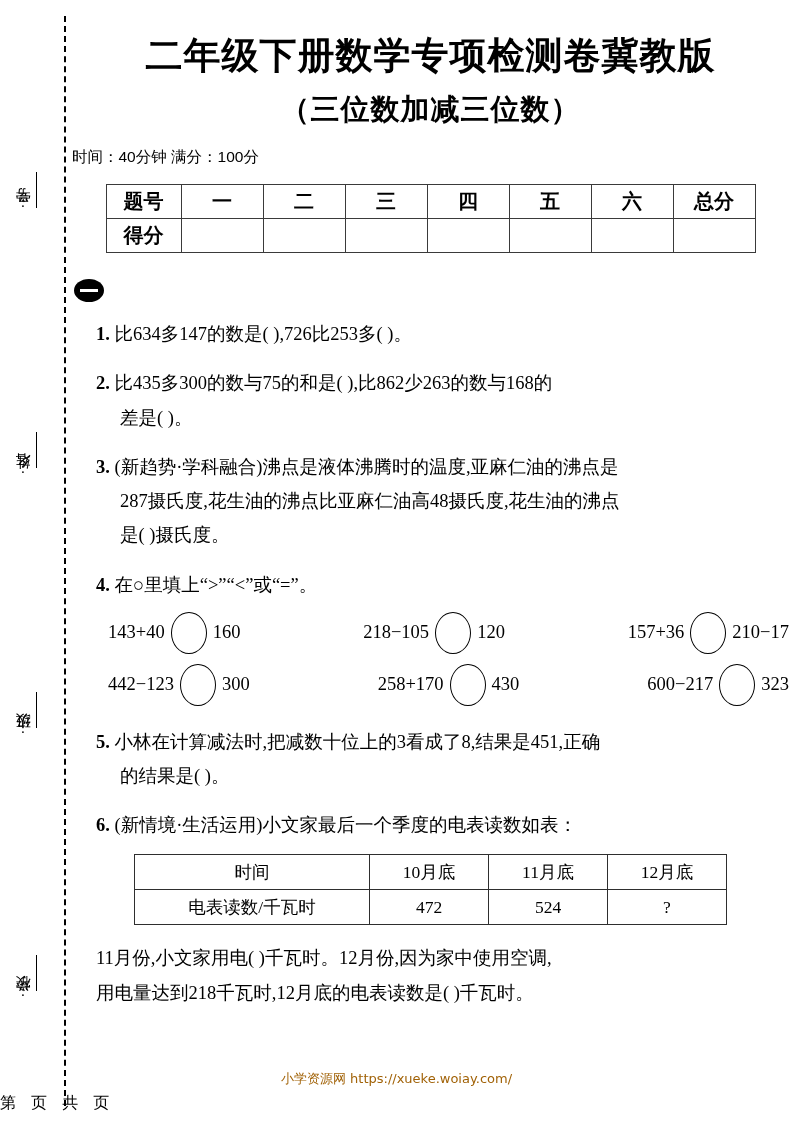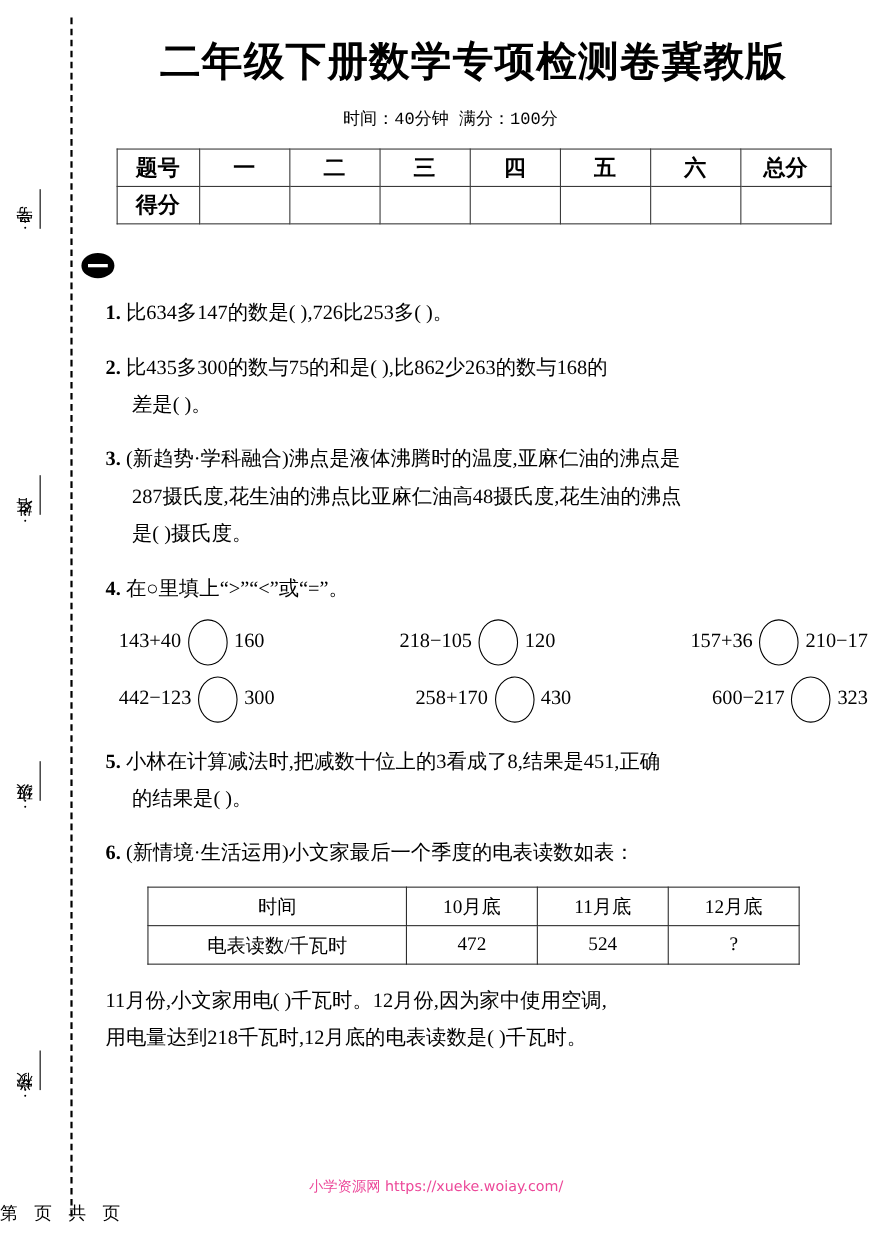--- a/index.html
+++ b/index.html
@@ -70,23 +70,23 @@
     text-align: center;
     font-size: 29px;
     font-weight: bold;
     letter-spacing: 1px;
     font-family: "DejaVu Sans", "Liberation Sans", sans-serif;
     line-height: 1.2;
   }
 
   .exam-meta {
     margin: 20px 42px 5px 0;
-    text-align: center;
+    text-align: left;
     font-size: 15.5px;
-    font-family: Liberation Mono, monospace;
+    font-family: Liberation Sans, sans-serif;
   }
 
   .score-table {
     margin: 16px auto;
     border-collapse: collapse;
     width: 650px;
     table-layout: fixed;
   }
   .score-table td {
     border: 1.4px solid #3a3a3a;
@@ -187,21 +187,21 @@
   .meter-table td.c-label { width: 226px; }
   .meter-table td.c-month { width: 110px; }
 
   
   .watermark {
     position: absolute;
     left: 0; right: 0;
     top: 1070px;
     text-align: center;
     font-size: 13px;
-    color: #ec4899;
+    color: #a16207;
     font-family: "DejaVu Sans", "Liberation Sans", sans-serif;
   }
   .page-number {
     position: absolute;
     left: 0; right: 0;
     top: 1093px;
     font-size: 16px;
     letter-spacing: 5px;
     font-family: "DejaVu Sans", "Liberation Sans", sans-serif;
   }
@@ -221,20 +221,21 @@
   <div class="margin-rule" style="top:692px"></div>
   <div class="margin-label" style="top:722px">班级:</div>
 
   <div class="margin-rule" style="top:955px"></div>
   <div class="margin-label" style="top:985px">学校:</div>
 </div>
 
 <div class="page">
 
   <div class="title-main">二年级下册数学专项检测卷冀教版</div>
+  <div class="title-sub">（三位数加减三位数）</div>
 
   <div class="exam-meta">时间：40分钟  满分：100分</div>
 
   <table class="score-table">
     <tbody>
         <tr>
       <td class="head-cell">题号</td>
       <td>一</td>
       <td>二</td>
       <td>三</td>

